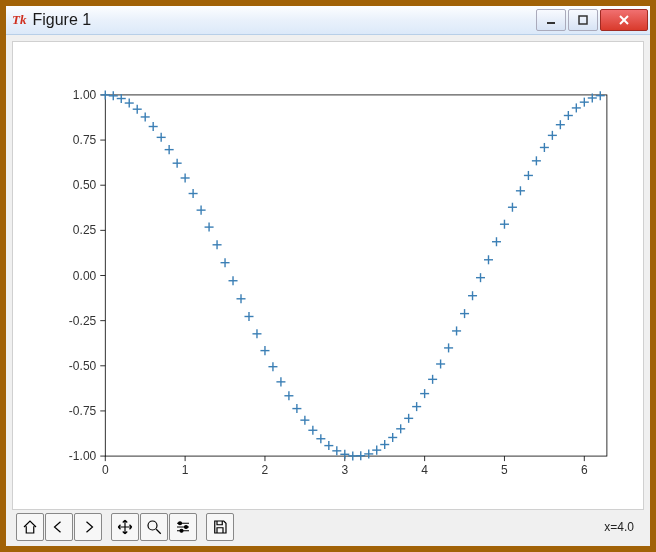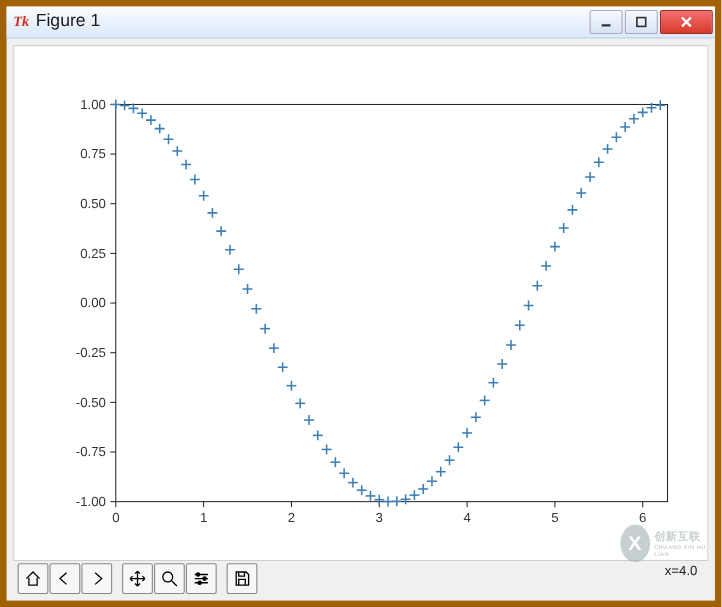--- a/index.html
+++ b/index.html
@@ -11,21 +11,21 @@
   .winbtn{height:20px;display:flex;align-items:center;justify-content:center;border:1px solid #aab;background:linear-gradient(#f8faff,#d7e3f5);border-radius:2px;margin-left:2px}
   .winbtn.min,.winbtn.max{width:28px;color:#333}
   .winbtn.close{width:46px;background:linear-gradient(#f07070,#d93a2c);border-color:#a02a22;color:#fff}
   .winbtn svg{display:block}
   .client{flex:1;background:#fff;margin:6px 6px 2px 6px;border:1px solid #d0d0d0;padding:4px;box-sizing:border-box;display:flex;flex-direction:column}
   .plotwrap{flex:1;position:relative}
   svg.chart{width:100%;height:100%;display:block}
   .axis text{font-size:12px;fill:#333;font-family:Arial,sans-serif}
   .axis line{stroke:#000;stroke-width:.8}
   .frame{fill:none;stroke:#000;stroke-width:.8}
-  .toolbar{height:30px;display:flex;align-items:flex-start;padding:0 4px;margin:0 6px 4px 6px}
+  .toolbar{height:30px;display:flex;align-items:center;padding:0 4px;margin:0 6px 4px 6px}
   .tbtn{width:26px;height:26px;border:1px solid #888;background:#f7f7f7;display:flex;align-items:center;justify-content:center;border-radius:2px;margin-right:1px}
   .tgroup{display:flex;margin-right:8px}
   .tbtn svg{width:18px;height:18px;stroke:#000;fill:none;stroke-width:1.6}
   .status{margin-left:auto;margin-right:6px;color:#222;font-size:12px}
   .watermark{position:absolute;right:6px;bottom:28px;width:80px;height:48px;opacity:.55;pointer-events:none;display:flex;align-items:center;color:#9aa;font-weight:bold;font-size:10px;letter-spacing:.5px}
   .watermark .logo{width:34px;height:34px;border-radius:50%;background:#9aa;margin-right:4px;position:relative}
   .watermark .logo::before{content:"X";position:absolute;inset:0;display:flex;align-items:center;justify-content:center;color:#fff;font-size:18px;font-family:sans-serif}
 </style>
 </head>
 <body>
@@ -394,20 +394,13 @@
     <div class="tgroup">
       <div class="tbtn">
         <svg viewBox="0 0 24 24">
             <path d="M5 4 H17 L20 7 V20 H5 Z M8 4 V9 H15 V4 M8 20 V13 H16 V20" fill="none"></path>
           </svg>
       </div>
     </div>
     <span class="status">x=4.0</span>
   </div>
 
-  <div class="watermark">
-    <div class="logo"></div>
-    <div>
-      <div>创新互联</div>
-      <div style="font-size:5px">CHUANG XIN HU LIAN</div>
-    </div>
-  </div>
 </div>
 
 </body></html>

